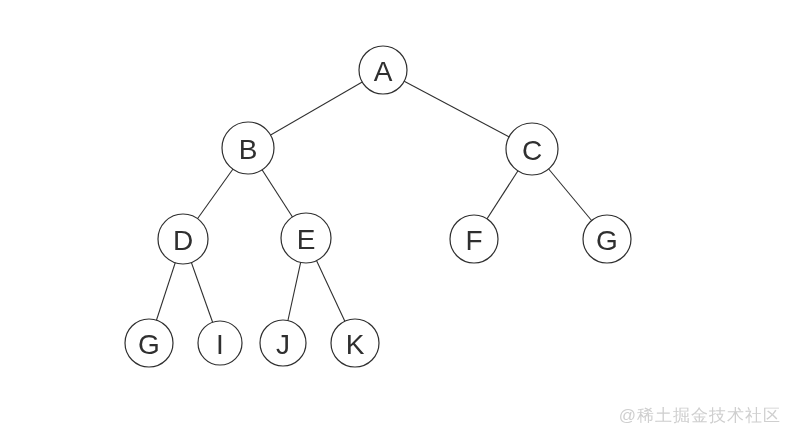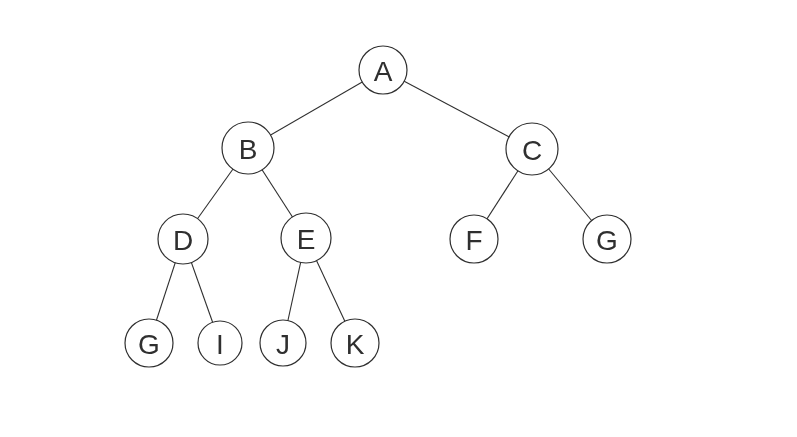--- a/index.html
+++ b/index.html
@@ -89,13 +89,14 @@
         <g>
           <circle cx="283" cy="343" r="23" fill="#ffffff" stroke="#2f2f2f" stroke-width="1.2"></circle>
           <text x="283" y="343" text-anchor="middle" dominant-baseline="central" dy="0.04em" fill="#2f2f2f" font-size="28" font-family="&quot;Liberation Sans&quot;, sans-serif">J</text>
         </g>
         <g>
           <circle cx="355" cy="343" r="24" fill="#ffffff" stroke="#2f2f2f" stroke-width="1.2"></circle>
           <text x="355" y="343" text-anchor="middle" dominant-baseline="central" dy="0.04em" fill="#2f2f2f" font-size="28" font-family="&quot;Liberation Sans&quot;, sans-serif">K</text>
         </g>
       </g>
   </svg>
+  <div class="watermark" style="color: rgb(207, 207, 207);">@稀土掘金技术社区</div>
 </div>
 
 </body></html>

